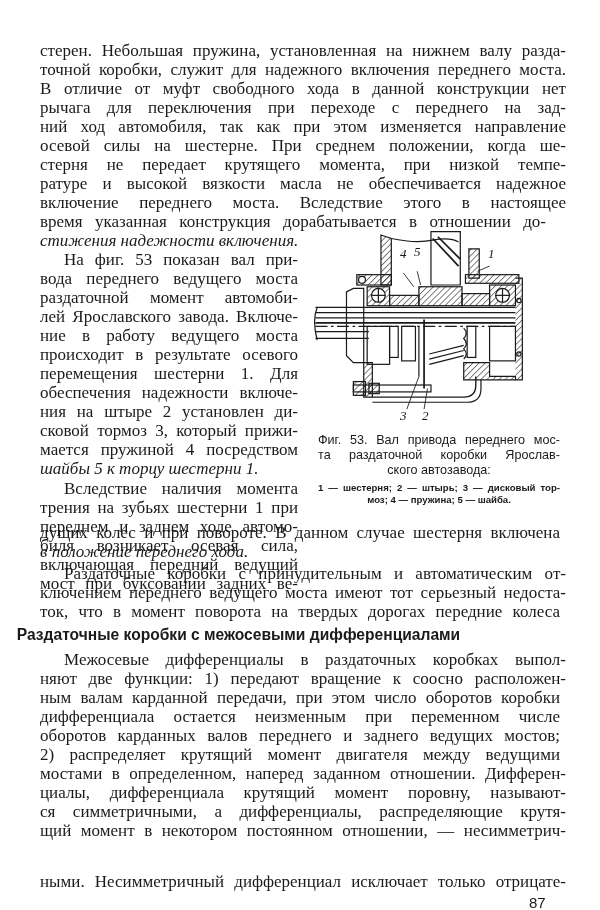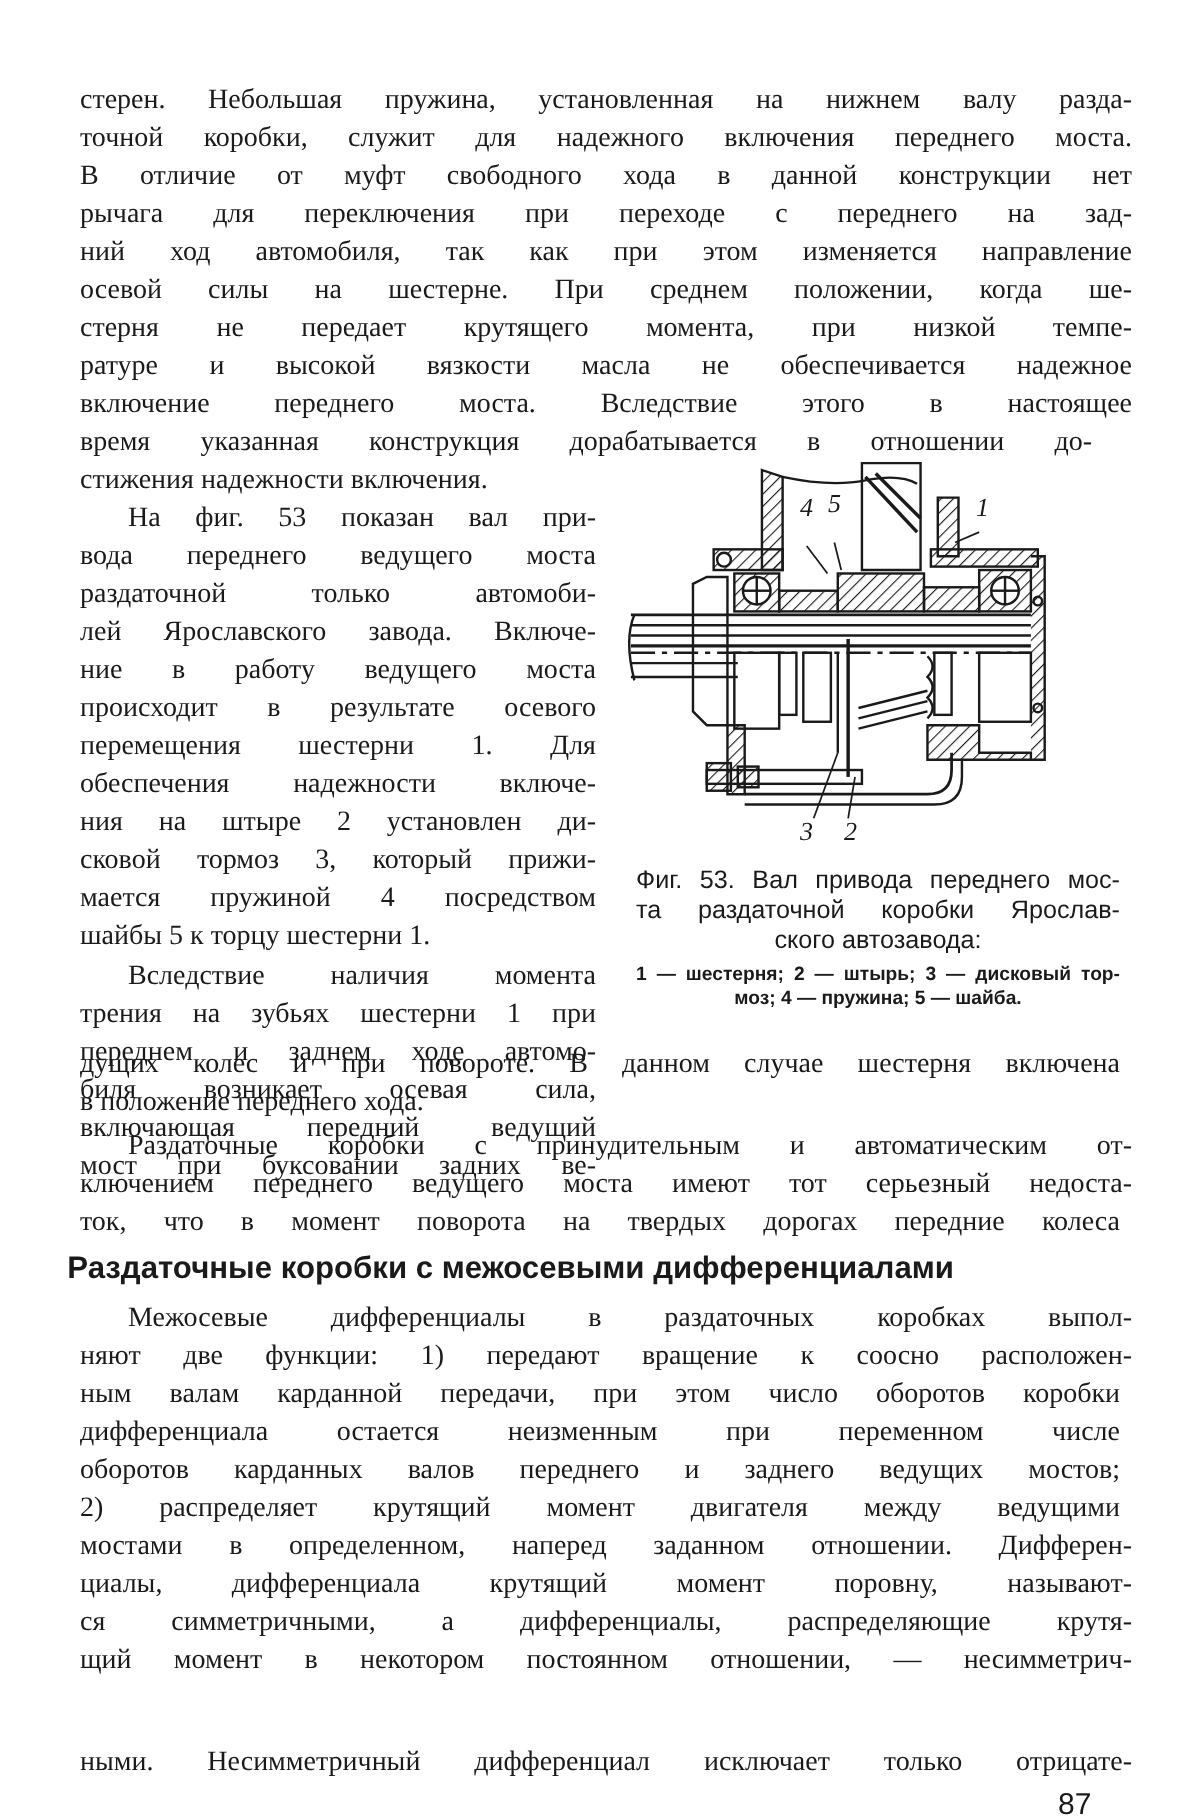--- a/index.html
+++ b/index.html
@@ -1,24 +1,24 @@
 <!DOCTYPE html>
 <html><head>
 <meta charset="utf-8">
 <style>
   html, body { margin: 0; padding: 0; background: #ffffff; }
   body { width: 600px; height: 910px; position: relative; overflow: hidden;
          font-family: "Liberation Serif", "DejaVu Serif", serif; color: #1a1a1a; }
-  .line { position: absolute; left: 40px; white-space: nowrap; font-size: 14px;
+  .line { position: absolute; left: 40px; white-space: nowrap; font-size: 17px;
           line-height: 19px; text-align: justify; text-align-last: justify; }
   .full { width: 526px; }
   .narrow { width: 258px; }
   .indent { padding-left: 24px; box-sizing: border-box; }
-  .last { text-align-last: left; }
-  .heading { position: absolute; left: 0; width: 477px; text-align: right;
+  .last { text-align-last: left; font-style: italic; }
+  .heading { position: absolute; left: 0; width: 477px; text-align: center;
              font-weight: bold; font-size: 15.6px; top: 625px; font-family: "Liberation Sans", "DejaVu Sans", sans-serif; }
   .pagenum { position: absolute; left: 529px; top: 894px; font-size: 15px; font-weight: normal;
              font-family: "Liberation Sans", "DejaVu Sans", sans-serif; }
   .figure { position: absolute; left: 312px; top: 212px; width: 250px; height: 215px; }
   .caption { position: absolute; left: 318px; width: 242px; font-family: "Liberation Sans", "DejaVu Sans", sans-serif; }
   .cap-line { position: absolute; left: 0; width: 242px; font-size: 12.6px; line-height: 15px;
               white-space: nowrap; text-align: justify; text-align-last: justify; }
   .cap-center { text-align: right; text-align-last: center; }
   .legend-line { position: absolute; left: 0; width: 242px; font-size: 9.6px; font-weight: bold;
                  line-height: 12px; white-space: nowrap; text-align: justify; text-align-last: justify; }
@@ -38,21 +38,21 @@
   <div class="line full" style="top:155px">стерня не передает крутящего момента, при низкой темпе-</div>
   <div class="line full" style="top:174px">ратуре и высокой вязкости масла не обеспечивается надежное</div>
   <div class="line full" style="top:193px">включение переднего моста. Вследствие этого в настоящее</div>
   <div class="line full" style="top:212px;width:506px">время указанная конструкция дорабатывается в отношении до-</div>
   <div class="line full last" style="top:231px;width:240px">стижения надежности включения.</div>
 </div>
 
 <div>
   <div class="line narrow indent" style="top:250px">На фиг. 53 показан вал при-</div>
   <div class="line narrow" style="top:269px">вода переднего ведущего моста</div>
-  <div class="line narrow" style="top:288px">раздаточной только автомоби-</div>
+  <div class="line narrow" style="top:288px">раздаточной момент автомоби-</div>
   <div class="line narrow" style="top:307px">лей Ярославского завода. Включе-</div>
   <div class="line narrow" style="top:326px">ние в работу ведущего моста</div>
   <div class="line narrow" style="top:345px">происходит в результате осевого</div>
   <div class="line narrow" style="top:364px">перемещения шестерни 1. Для</div>
   <div class="line narrow" style="top:383px">обеспечения надежности включе-</div>
   <div class="line narrow" style="top:402px">ния на штыре 2 установлен ди-</div>
   <div class="line narrow" style="top:421px">сковой тормоз 3, который прижи-</div>
   <div class="line narrow" style="top:440px">мается пружиной 4 посредством</div>
   <div class="line narrow last" style="top:459px">шайбы 5 к торцу шестерни 1.</div>
 </div>

